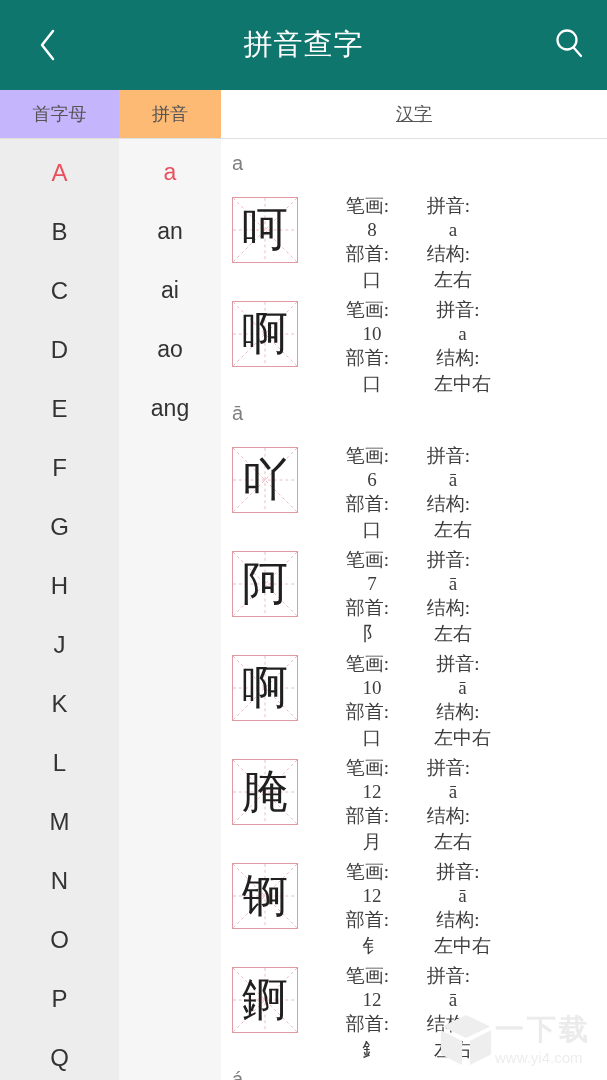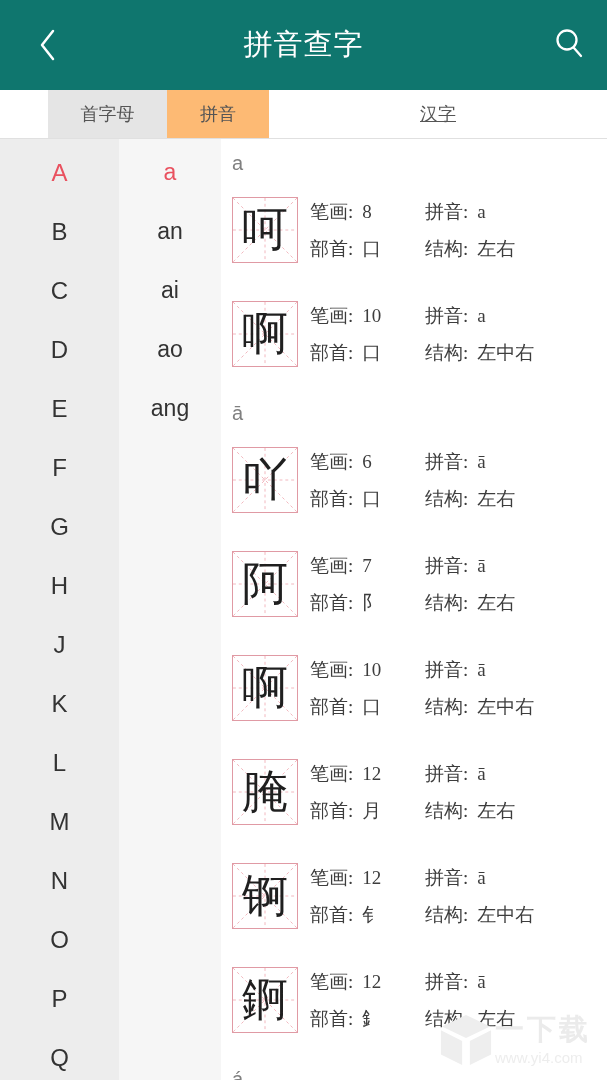--- a/index.html
+++ b/index.html
@@ -26,21 +26,21 @@
   .search-btn {
     position:absolute; right:8px; top:0; height:90px; width:60px;
     display:flex; align-items:center; justify-content:center;
     background:none; border:none; cursor:pointer;
   }
 
   
   .table-header { display:flex; height:49px; border-bottom:1px solid #e0e0e0; }
   .th { display:flex; align-items:center; justify-content:center;
         font-size:18px; color:#555555; }
-  .th-letter { width:119px; background:#e5e5e5;margin-left:48px; }
+  .th-letter { width:119px; background:#c4b5fd; }
   .th-pinyin { width:102px; background:#fdba74; }
   .th-chars  { flex:1; background:#ffffff;text-decoration:underline; }
 
   
   .body { display:flex; height:941px; }
   .col-letters { width:119px; background:#ededed; padding-top:4px; }
   .col-pinyin  { width:102px; background:#f6f6f6; padding-top:4px; }
   .col-chars   { flex:1; background:#ffffff; padding-left:11px; overflow:hidden; }
 
   .letter-item, .pinyin-item {
@@ -73,21 +73,21 @@
     font-size:46px; line-height:1; color:#1f1f1f;
   }
 
   .info {
     display:grid; grid-template-columns:115px auto;
     grid-template-rows:1fr 1fr;
     height:74px; margin:-4px 0 0 12px;
     font-family:"Liberation Serif", serif;
     font-size:19px; color:#3d3d3d;
   }
-  .cell { display:flex; align-items:center; white-space:nowrap; }
+  .cell { display:flex; align-items:center; white-space:nowrap;flex-direction:column; }
   .cell .val { margin-left:9px; }
 
   
   .watermark {
     position:absolute; right:16px; bottom:13px;
     display:flex; align-items:center; 
     pointer-events:none;
   }
   .wm-text { display:flex; flex-direction:column; align-items:flex-start; }
   .wm-title { font-size:29px; font-weight:bold; color:#ebebeb; letter-spacing:3px; line-height:1; }

